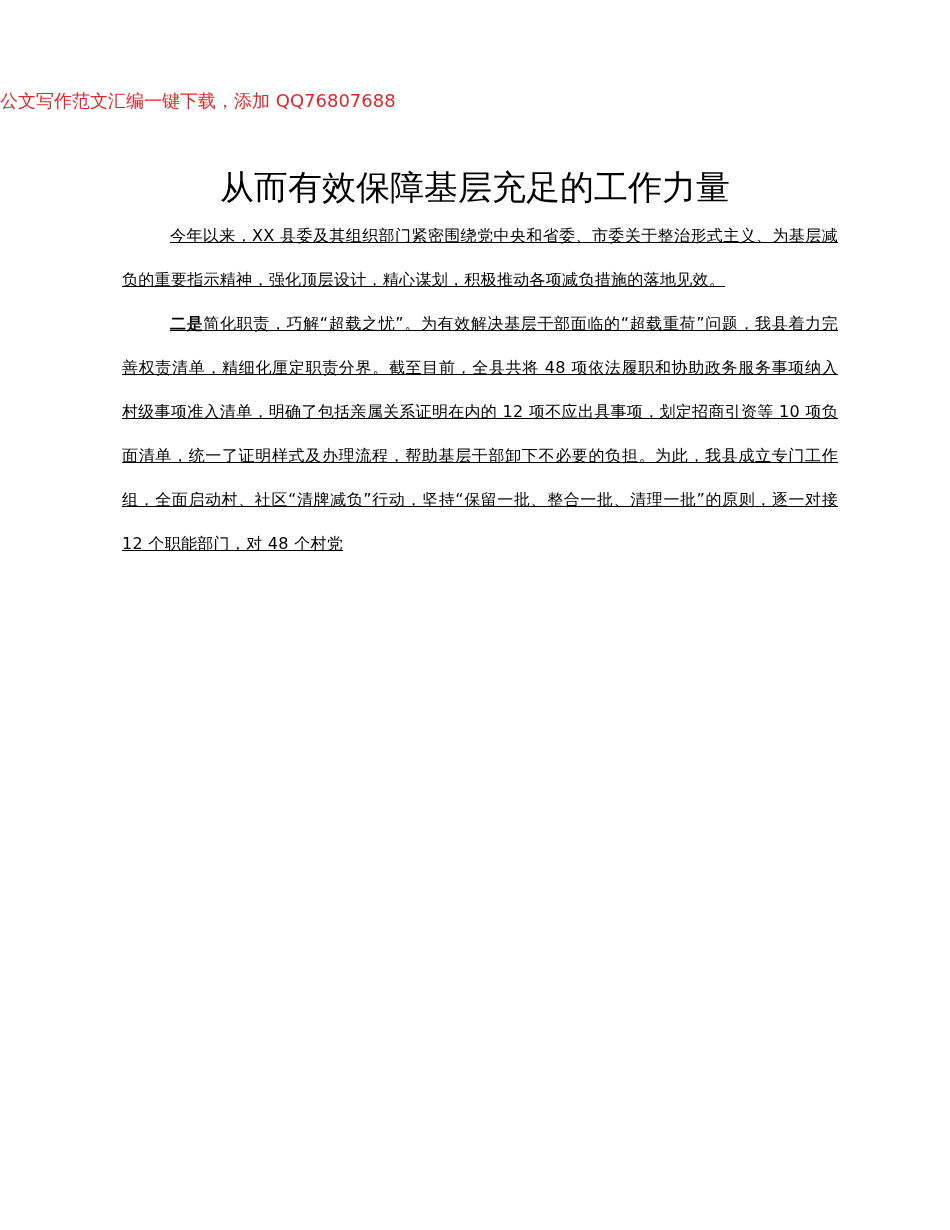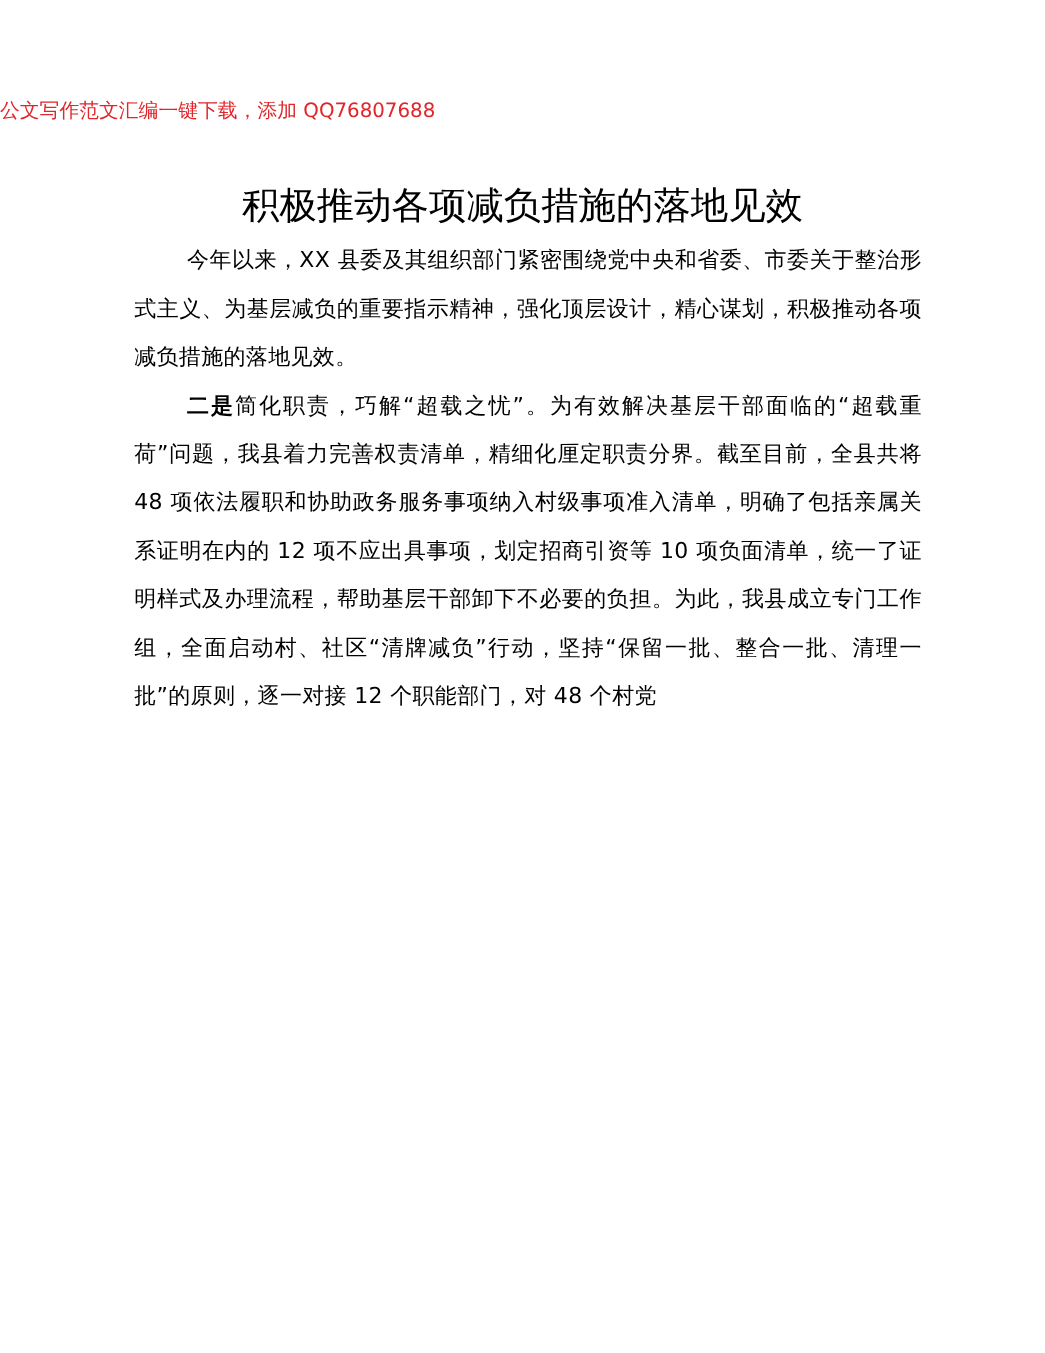--- a/index.html
+++ b/index.html
@@ -3,27 +3,27 @@
 <meta charset="utf-8">
 <style>
   html, body { margin: 0; padding: 0; background: #ffffff; }
   body { width: 950px; height: 1230px; position: relative; overflow: hidden;
          font-family: "DejaVu Sans", "Liberation Sans", sans-serif; color: #000; }
   .banner { position: absolute; top: 88px; left: 0; width: 950px; text-align: left;
             color: #e0262b; font-size: 18px; letter-spacing: 0px; line-height: 26px; }
   .title { position: absolute; top: 162px; left: 0; width: 950px; text-align: center;
            font-size: 34px; line-height: 50px; color: #000; }
   .body { position: absolute; top: 214px; left: 122px; width: 716px; }
-  .para { margin: 0; font-size: 20px; line-height: 44px; text-indent: 48px;
-          text-align: justify; letter-spacing: 0.3px; }
+  .para { margin: 0; font-size: 16px; line-height: 44px; text-indent: 48px;
+          text-align: justify; letter-spacing: 0.3px; text-decoration: underline; }
   .para .lead { font-weight: bold; }
 </style>
 </head>
 <body>
 
 <div class="banner">公文写作范文汇编一键下载，添加 QQ76807688</div>
 
-<div class="title">积极推动各项减负措施的落地见效</div>
+<div class="title">从而有效保障基层充足的工作力量</div>
 
 <div class="body">
   <p class="para"><span>今年以来，XX 县委及其组织部门紧密围绕党中央和省委、市委关于整治形式主义、为基层减负的重要指示精神，强化顶层设计，精心谋划，积极推动各项减负措施的落地见效。</span></p>
   <p class="para"><span class="lead">二是</span><span>简化职责，巧解“超载之忧”。为有效解决基层干部面临的“超载重荷”问题，我县着力完善权责清单，精细化厘定职责分界。截至目前，全县共将 48 项依法履职和协助政务服务事项纳入村级事项准入清单，明确了包括亲属关系证明在内的 12 项不应出具事项，划定招商引资等 10 项负面清单，统一了证明样式及办理流程，帮助基层干部卸下不必要的负担。为此，我县成立专门工作组，全面启动村、社区“清牌减负”行动，坚持“保留一批、整合一批、清理一批”的原则，逐一对接 12 个职能部门，对 48 个村党</span></p>
 </div>
 
 </body></html>

